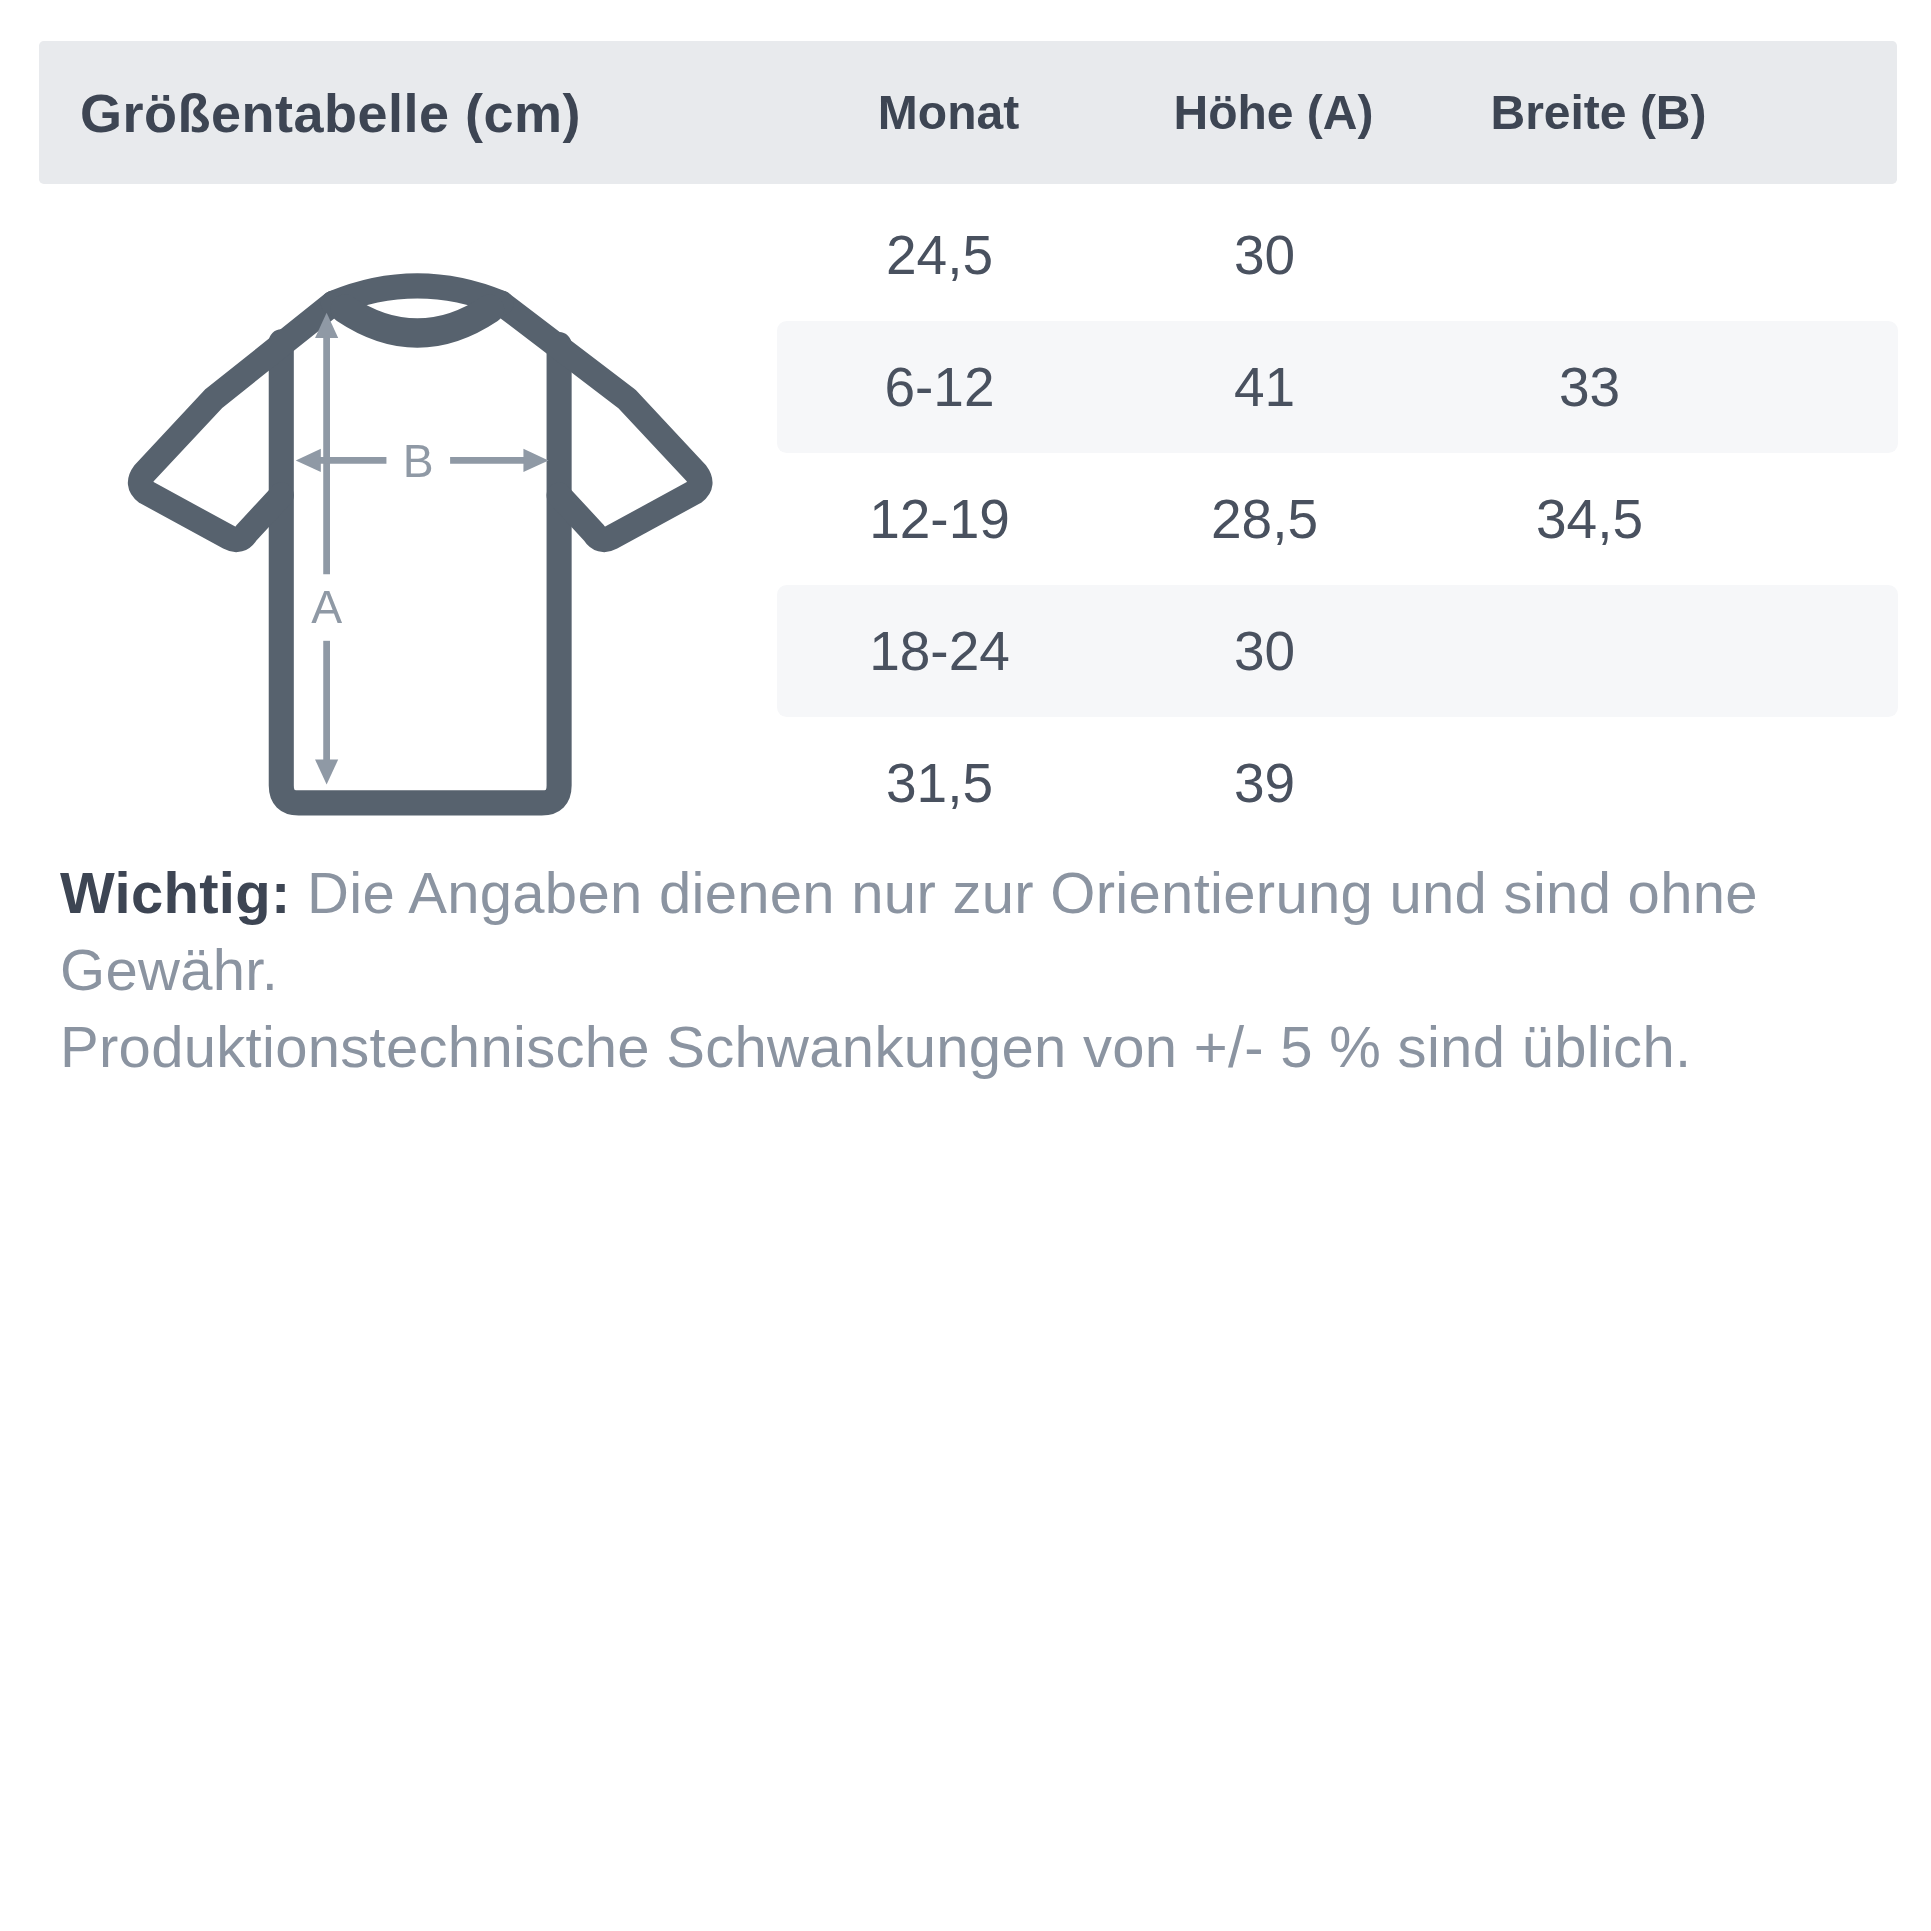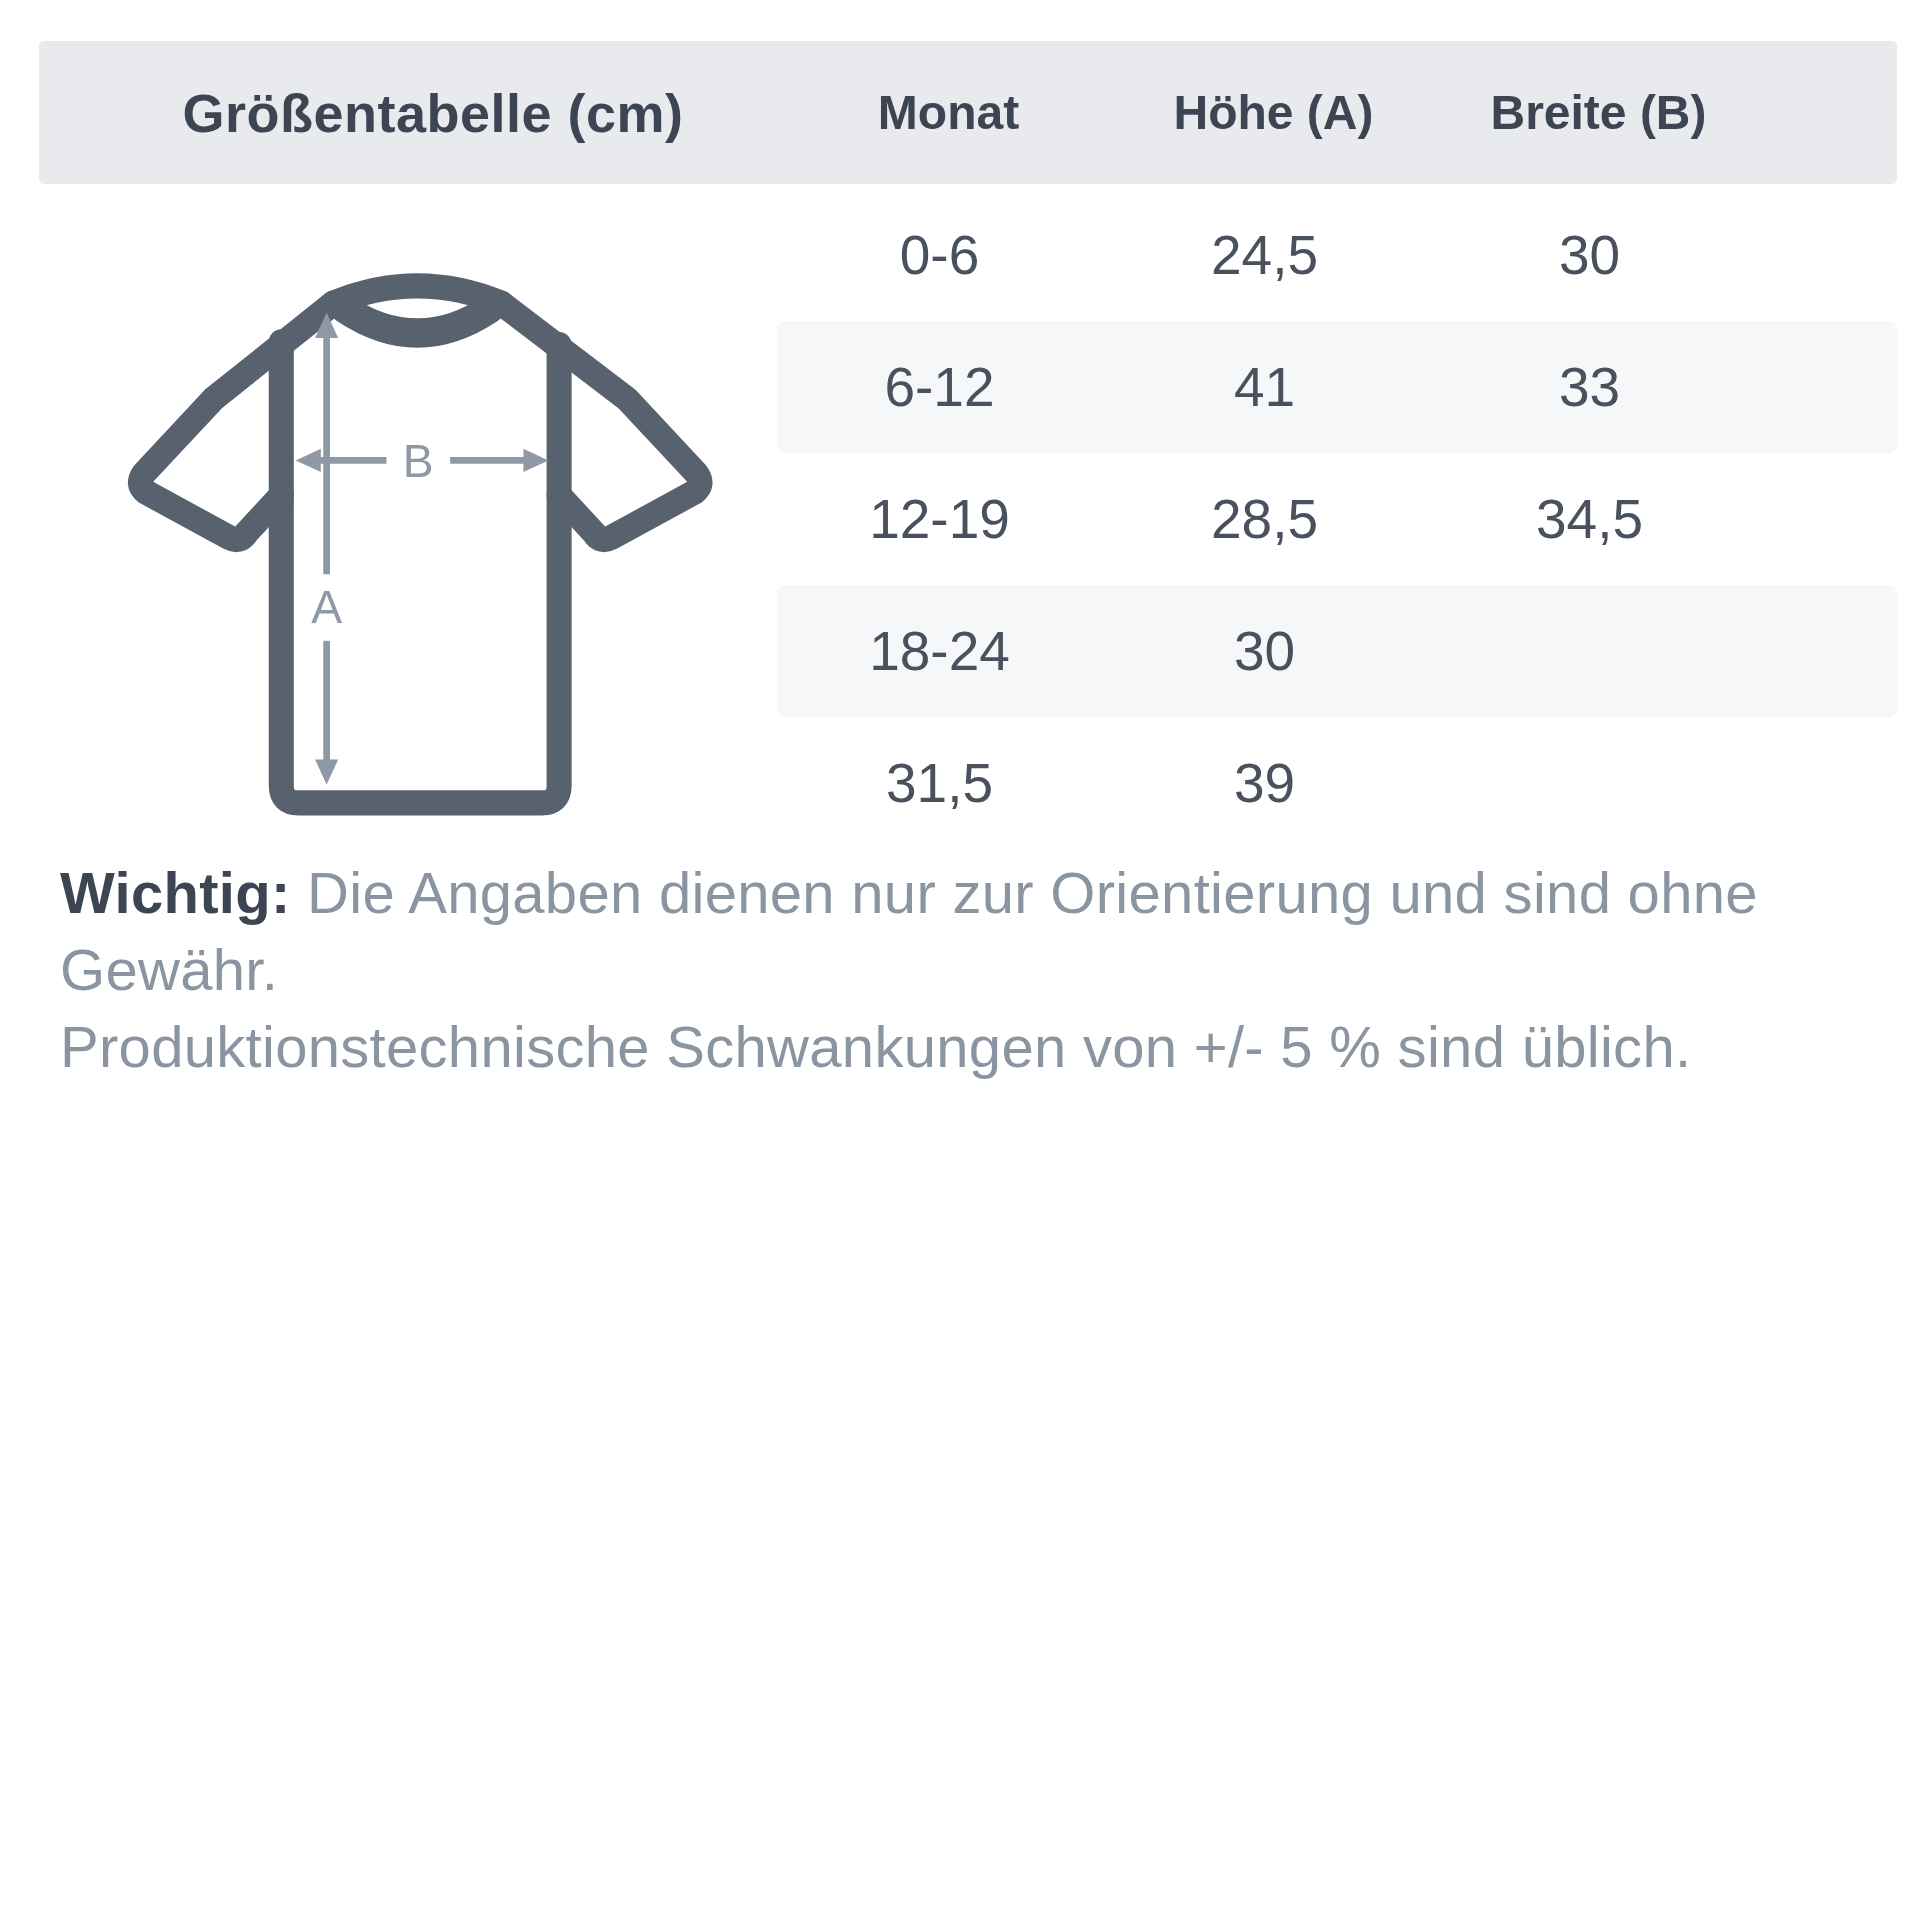--- a/index.html
+++ b/index.html
@@ -28,21 +28,20 @@
     background:var(--header-bg);
     border-radius:4.8px;
     display:flex;align-items:center;
   }
   .header .title{
     flex:1;
     padding-left:41px;
     font-size:54px;font-weight:bold;
     color:var(--dark-text);
     letter-spacing:0.5px;
-    text-align:center;
   }
   .hcol{
     width:325px;text-align:center;
     font-size:48px;font-weight:bold;
     color:var(--dark-text);
   }
   .hspacer{width:136px;height:1px;}
   
   .rows{
     position:absolute;left:777px;top:189px;width:1121px;
@@ -117,21 +116,20 @@
       <path class="measure-line" d="M 198,215 L 272,215"></path>
       <path class="measure-line" d="M 338,215 L 420,215"></path>
       <path class="measure-head" d="M 178,215 L 204,203 L 204,227 Z"></path>
       <path class="measure-head" d="M 440,215 L 414,203 L 414,227 Z"></path>
       <text class="measure-label" x="305" y="232" text-anchor="middle">B</text>
     </svg>
   </div>
 
   <div class="rows">
     <div class="row">
-      <div class="cell">0-6</div>
       <div class="cell">24,5</div>
       <div class="cell">30</div>
     </div>
     <div class="row striped">
       <div class="cell">6-12</div>
       <div class="cell">41</div>
       <div class="cell">33</div>
     </div>
     <div class="row">
       <div class="cell">12-19</div>

